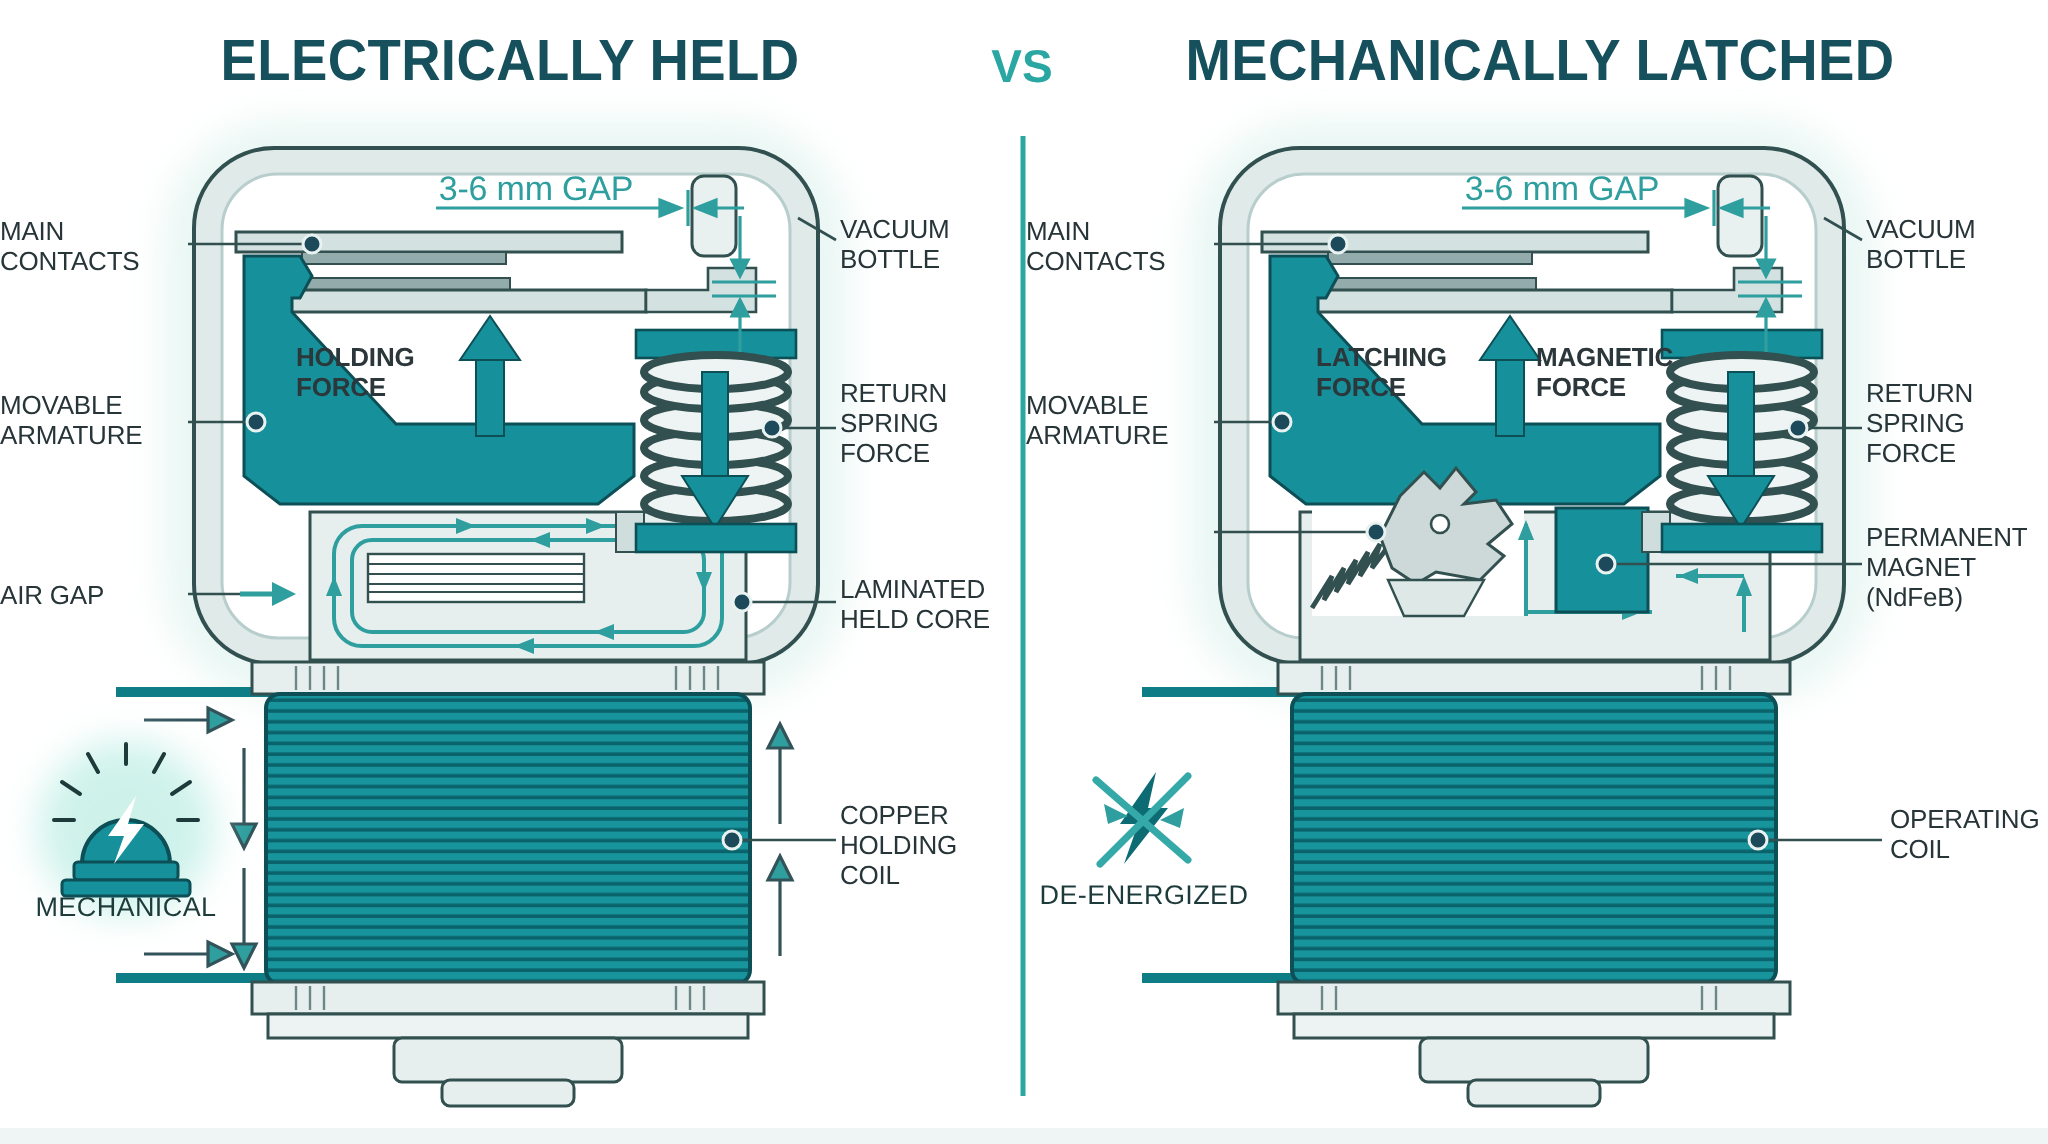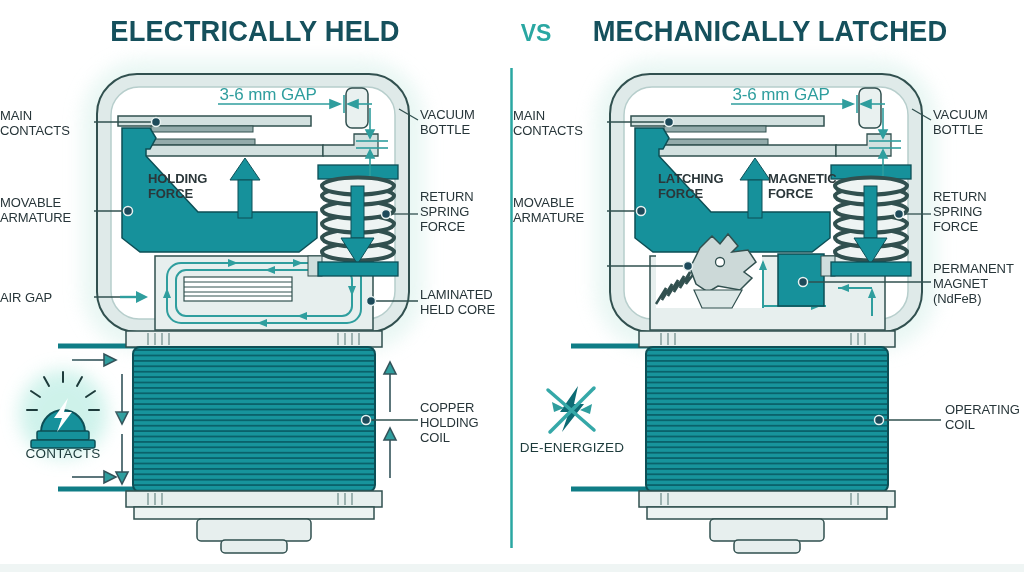--- a/index.html
+++ b/index.html
@@ -325,33 +325,33 @@
           <circle cx="641" cy="211" r="4.5"></circle>
       <circle cx="688" cy="266" r="4.5"></circle>
           <circle cx="899" cy="214" r="4.5"></circle>
       <circle cx="803" cy="282" r="4.5"></circle>
           <circle cx="879" cy="420" r="4.5"></circle>
     </g>
   </g>
 </svg>
 
 <div class="title" style="left:60px;top:17px;width:390px">ELECTRICALLY HELD</div>
-<div class="vs" style="left:506px;top:20px;width:60px">VS</div>
+<div class="vs" style="left:481px;top:20px;width:60px">VS</div>
 <div class="title" style="left:575px;top:17px;width:390px">MECHANICALLY LATCHED</div>
 
 <div class="lbl gapdim c" style="left:208px;top:85px;width:120px">3-6 mm GAP</div>
 <div class="lbl r" style="left:0px;top:108px;width:92px">MAIN CONTACTS</div>
 <div class="lbl r" style="left:0px;top:195px;width:92px">MOVABLE ARMATURE</div>
 <div class="lbl r" style="left:0px;top:290px;width:92px">AIR GAP</div>
 <div class="lbl" style="left:420px;top:107px;width:90px">VACUUM BOTTLE</div>
 <div class="lbl" style="left:420px;top:189px;width:90px">RETURN SPRING FORCE</div>
 <div class="lbl" style="left:420px;top:287px;width:96px">LAMINATED HELD CORE</div>
 <div class="lbl" style="left:420px;top:400px;width:90px">COPPER HOLDING COIL</div>
 <div class="lbl force r" style="left:148px;top:171px;width:85px">HOLDING FORCE</div>
-<div class="lbl state-label c" style="left:13px;top:446px;width:100px">CONTACTS</div>
+<div class="lbl state-label c" style="left:13px;top:446px;width:100px">MECHANICAL</div>
 
 <div class="lbl gapdim c" style="left:721px;top:85px;width:120px">3-6 mm GAP</div>
 <div class="lbl r" style="left:513px;top:108px;width:92px">MAIN CONTACTS</div>
 <div class="lbl r" style="left:513px;top:195px;width:92px">MOVABLE ARMATURE</div>
 <div class="lbl" style="left:933px;top:107px;width:88px">VACUUM BOTTLE</div>
 <div class="lbl" style="left:933px;top:189px;width:88px">RETURN SPRING FORCE</div>
 <div class="lbl" style="left:933px;top:261px;width:92px">PERMANENT MAGNET (NdFeB)</div>
 <div class="lbl force r" style="left:658px;top:171px;width:84px">LATCHING FORCE</div>
 <div class="lbl force" style="left:768px;top:171px;width:85px">MAGNETIC FORCE</div>
 <div class="lbl state-label c" style="left:514px;top:440px;width:116px">DE-ENERGIZED</div>

